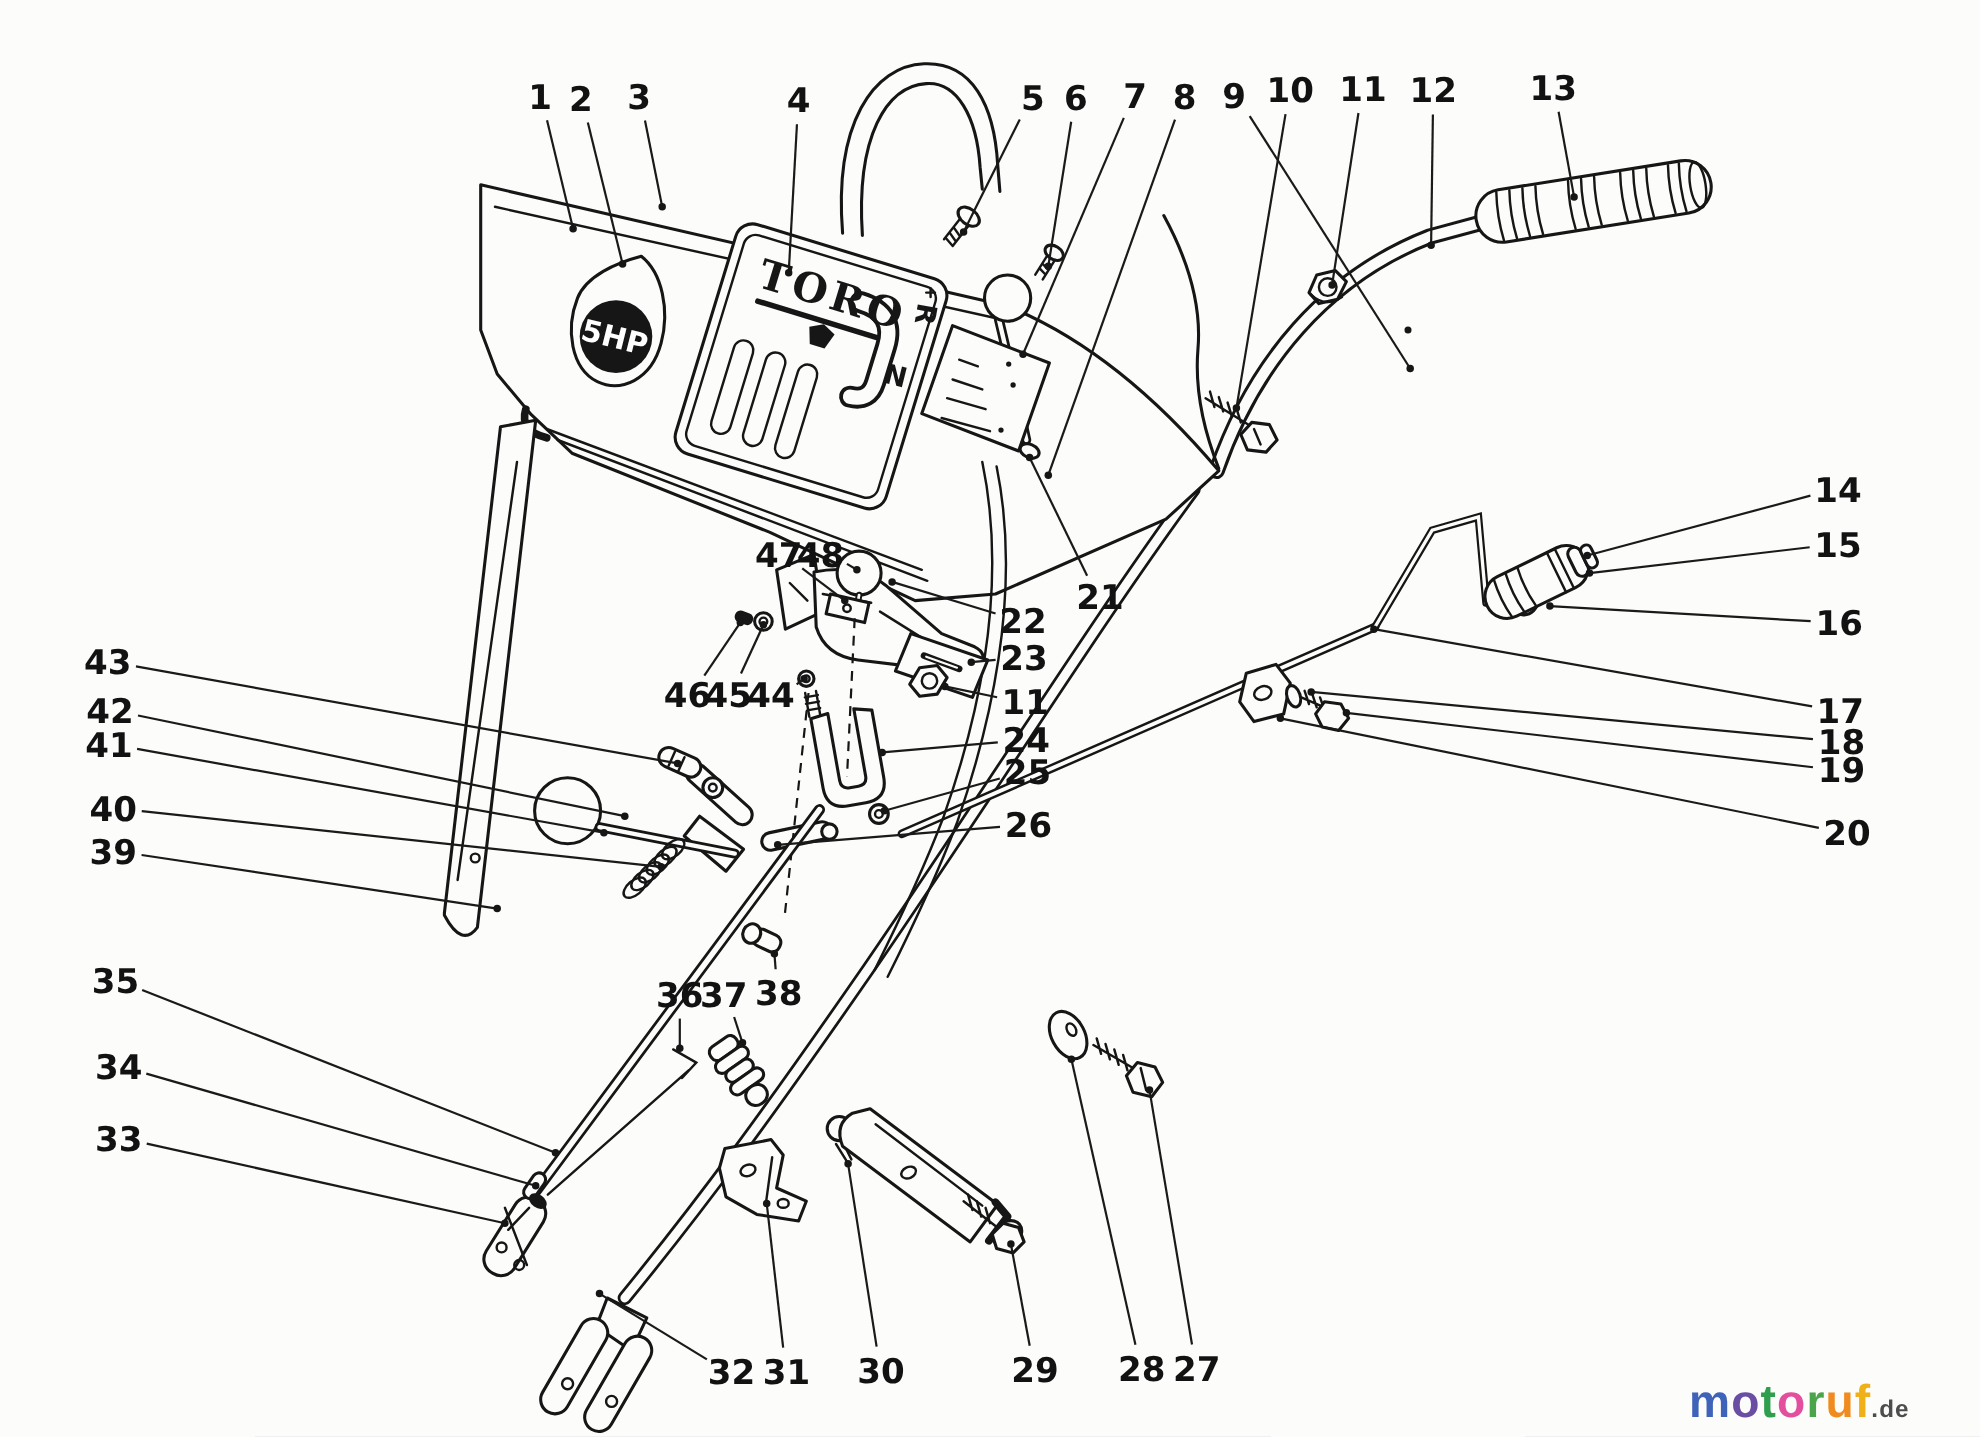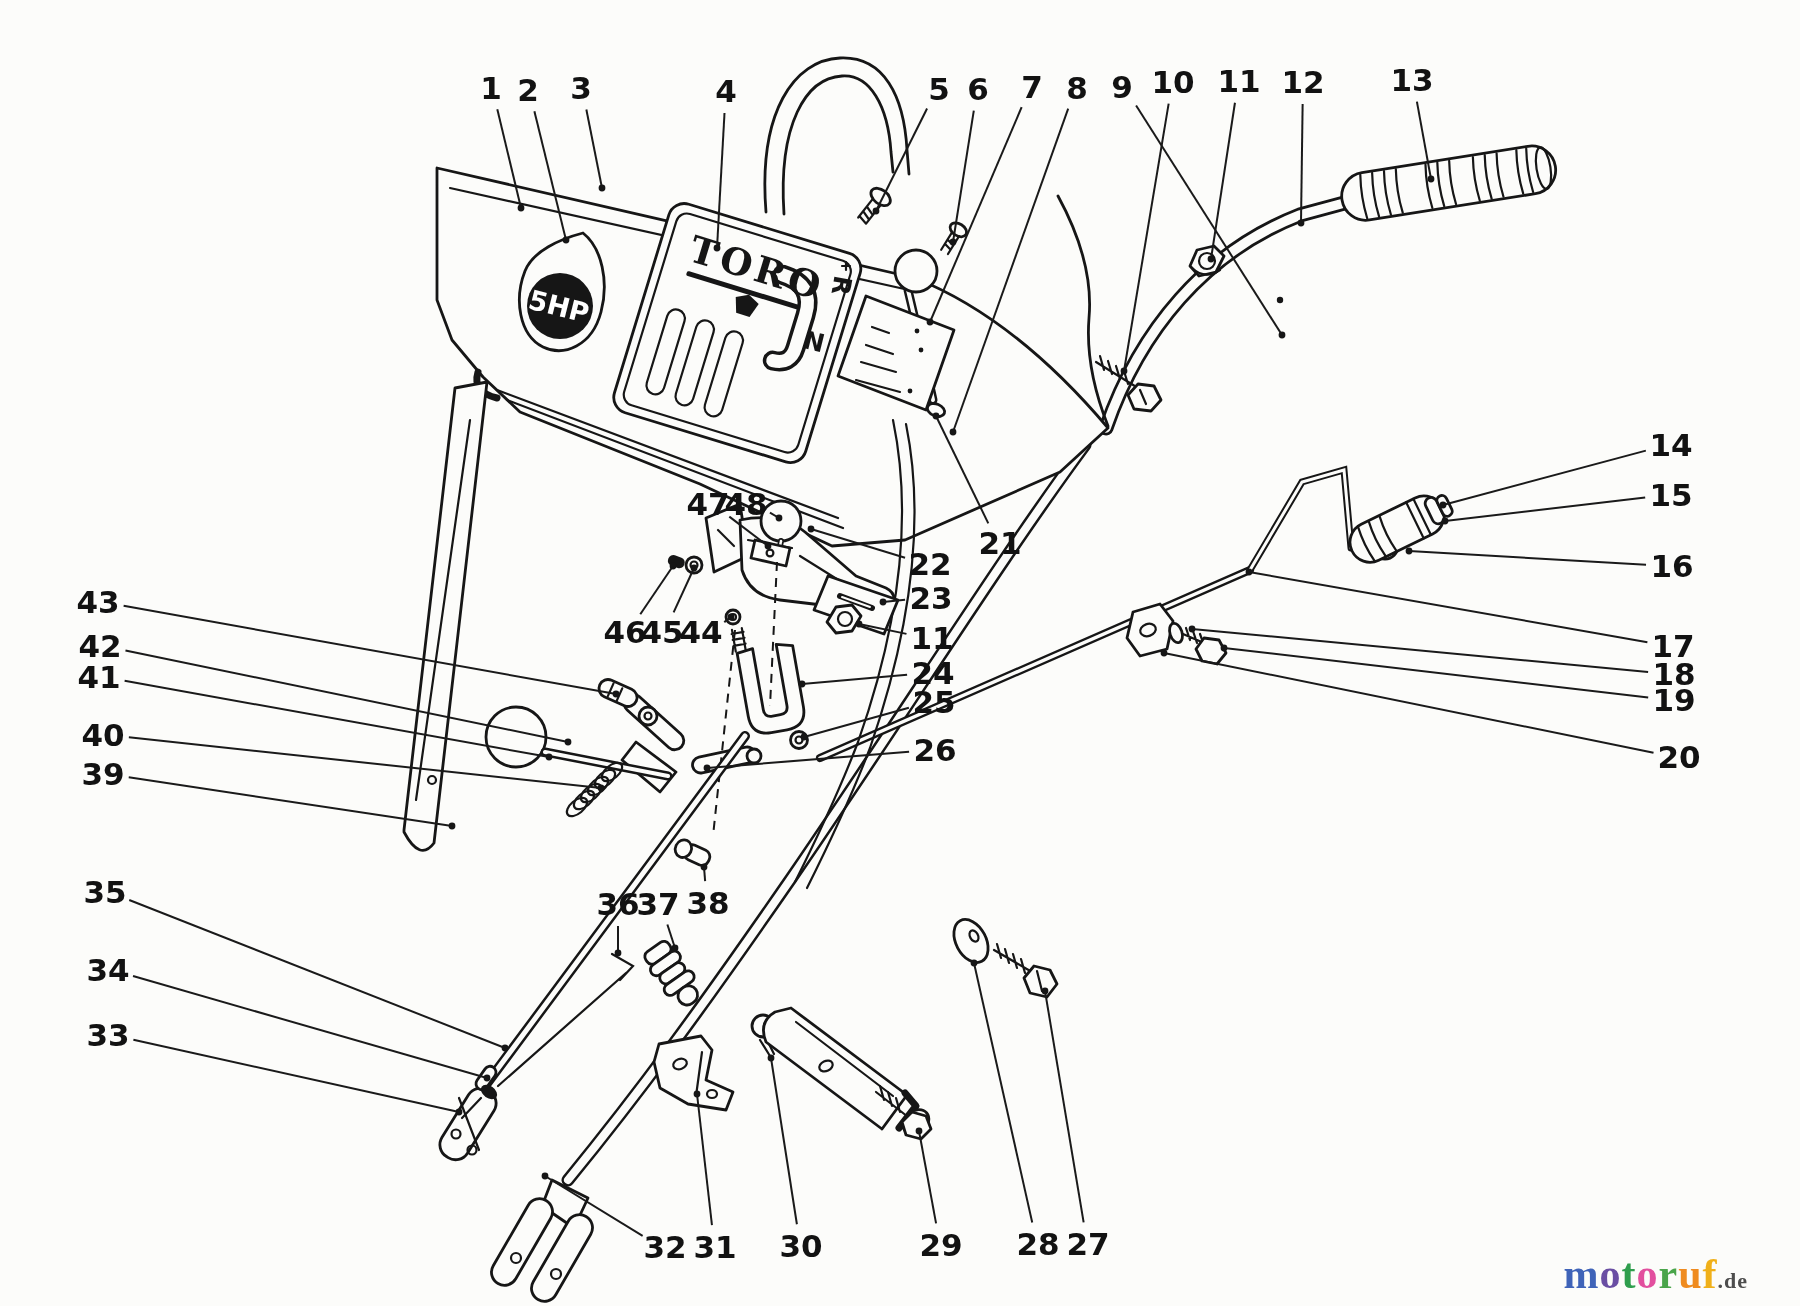--- a/index.html
+++ b/index.html
@@ -8,21 +8,21 @@
   svg{position:absolute;left:0;top:0;}
   .ln{stroke:#161616;stroke-width:2.8;fill:none;stroke-linecap:round;stroke-linejoin:round;}
   .thin{stroke:#161616;stroke-width:2.2;fill:none;stroke-linecap:round;}
   .wfill{fill:#fcfcfa;stroke:#161616;stroke-width:2.8;stroke-linejoin:round;}
   .blk{fill:#161616;stroke:none;}
   .tube-o{stroke:#161616;fill:none;stroke-linecap:round;}
   .tube-i{stroke:#fcfcfa;fill:none;stroke-linecap:round;}
   .dash{stroke:#161616;stroke-width:2;fill:none;stroke-dasharray:9 7;}
   .callout-text{font-family:"DejaVu Sans",sans-serif;font-weight:700;font-size:31px;fill:#121212;}
   .leader{stroke:#1a1a1a;stroke-width:2;fill:none;}
-  .watermark{position:absolute;right:52px;bottom:8px;font-family:Liberation Serif, serif;
+  .watermark{position:absolute;right:64px;bottom:8px;font-family:Liberation Sans, sans-serif;
              font-weight:700;font-size:42px;letter-spacing:1px;}
   .watermark .suffix{font-size:22px;font-weight:700;}
 </style>
 </head>
 <body>
 
 <div class="stage">
 <svg viewBox="0 0 1800 1306" width="1800" height="1306">
 
   <g>

